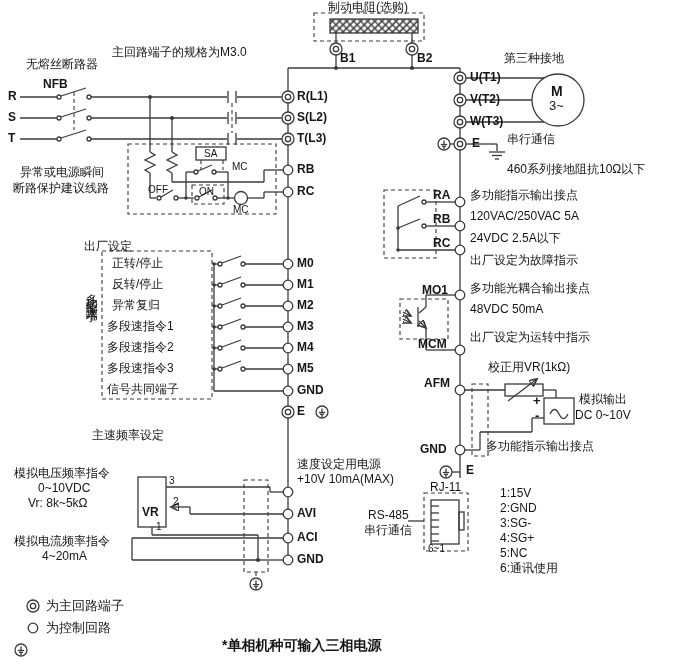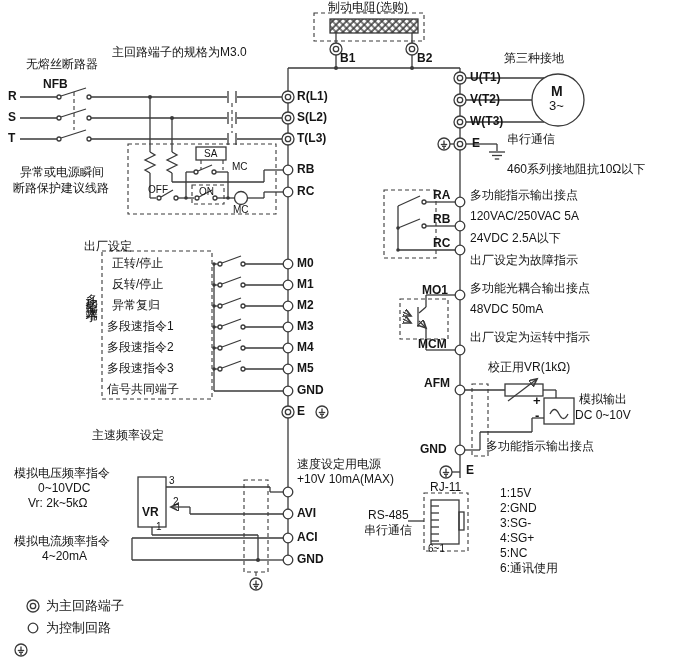--- a/index.html
+++ b/index.html
@@ -370,21 +370,21 @@
 <span class="lbl b" style="left:297px;top:299px">M2</span>
 <span class="lbl b" style="left:297px;top:320px">M3</span>
 <span class="lbl b" style="left:297px;top:341px">M4</span>
 <span class="lbl b" style="left:297px;top:362px">M5</span>
 <span class="lbl b" style="left:297px;top:384px">GND</span>
 <span class="lbl b" style="left:297px;top:405px">E</span>
 
 <span class="lbl" style="left:92px;top:429px">主速频率设定</span>
 <span class="lbl" style="left:14px;top:467px">模拟电压频率指令</span>
 <span class="lbl" style="left:38px;top:482px">0~10VDC</span>
-<span class="lbl" style="left:28px;top:497px">Vr: 2k~5kΩ</span>
+<span class="lbl" style="left:28px;top:497px">Vr: 8k~5kΩ</span>
 <span class="lbl b" style="left:142px;top:506px">VR</span>
 <span class="lbl s11" style="left:169px;top:475px">3</span>
 <span class="lbl s11" style="left:173px;top:496px">2</span>
 <span class="lbl s11" style="left:156px;top:521px">1</span>
 <span class="lbl" style="left:297px;top:458px">速度设定用电源</span>
 <span class="lbl" style="left:297px;top:473px">+10V 10mA(MAX)</span>
 <span class="lbl b" style="left:297px;top:507px">AVI</span>
 <span class="lbl b" style="left:297px;top:531px">ACI</span>
 <span class="lbl b" style="left:297px;top:553px">GND</span>
 <span class="lbl" style="left:14px;top:535px">模拟电流频率指令</span>
@@ -430,14 +430,15 @@
 <span class="lbl s10" style="left:428px;top:543px">6~1</span>
 <span class="lbl" style="left:500px;top:487px">1:15V</span>
 <span class="lbl" style="left:500px;top:502px">2:GND</span>
 <span class="lbl" style="left:500px;top:517px">3:SG-</span>
 <span class="lbl" style="left:500px;top:532px">4:SG+</span>
 <span class="lbl" style="left:500px;top:547px">5:NC</span>
 <span class="lbl" style="left:500px;top:562px">6:通讯使用</span>
 
 <span class="lbl s13" style="left:46px;top:599px">为主回路端子</span>
 <span class="lbl s13" style="left:46px;top:621px">为控制回路</span>
+<span class="lbl note" style="left:222px;top:637px">*单相机种可输入三相电源</span>
 
 </div>
 
 </body></html>

